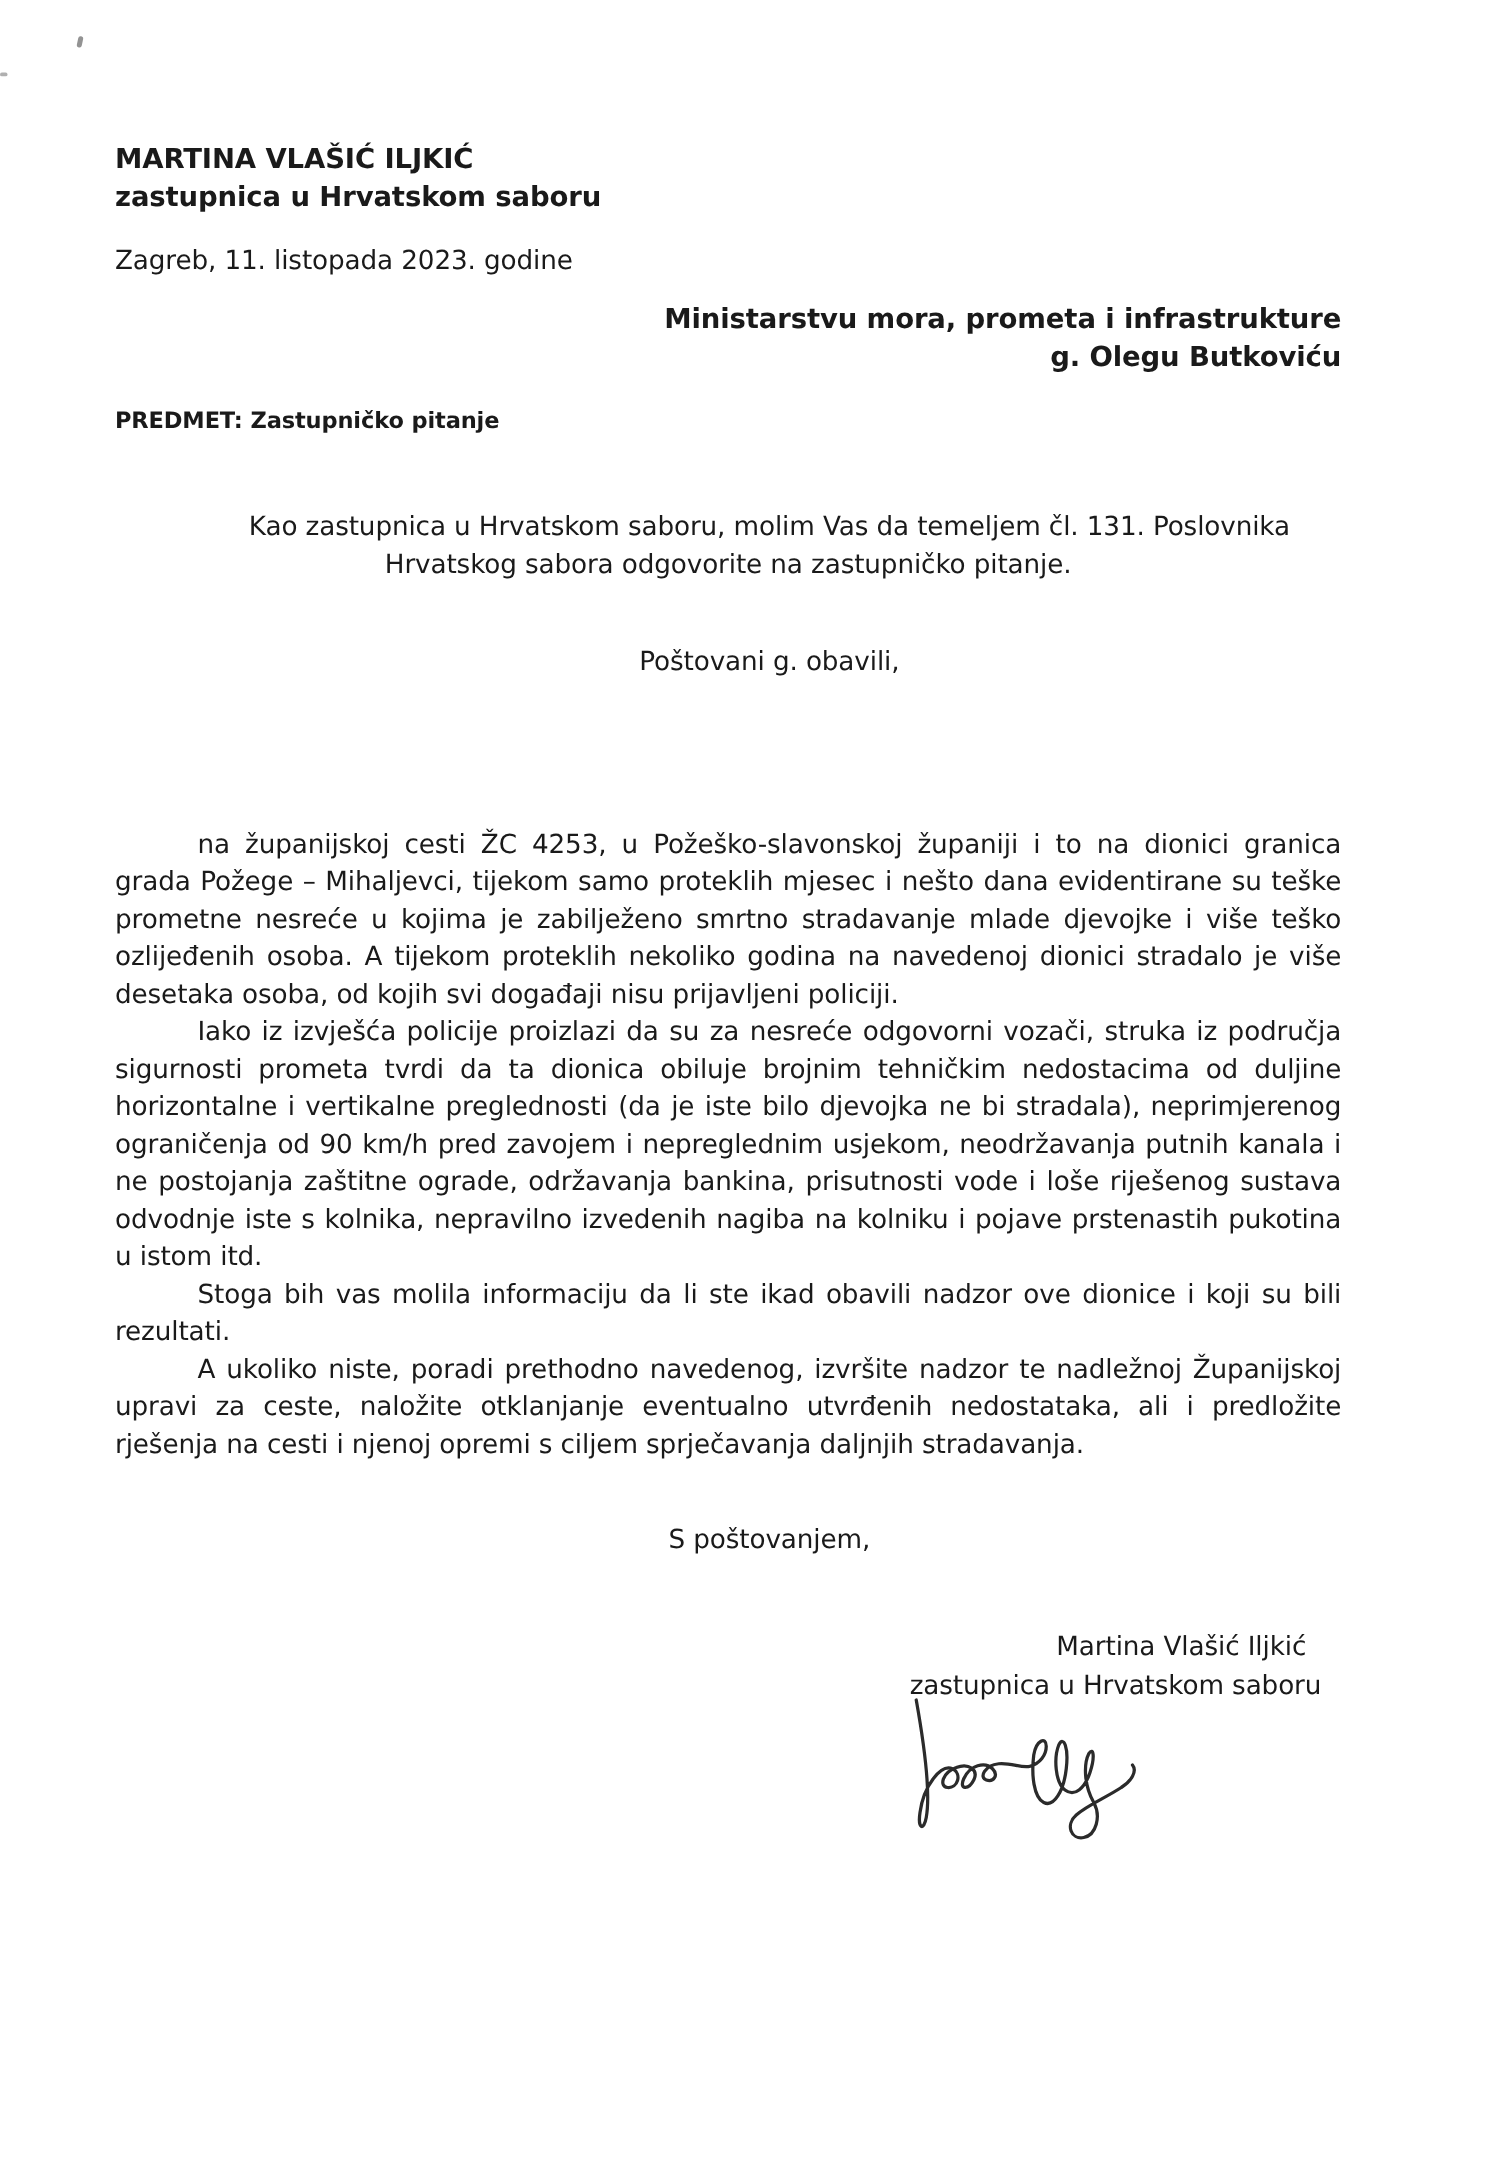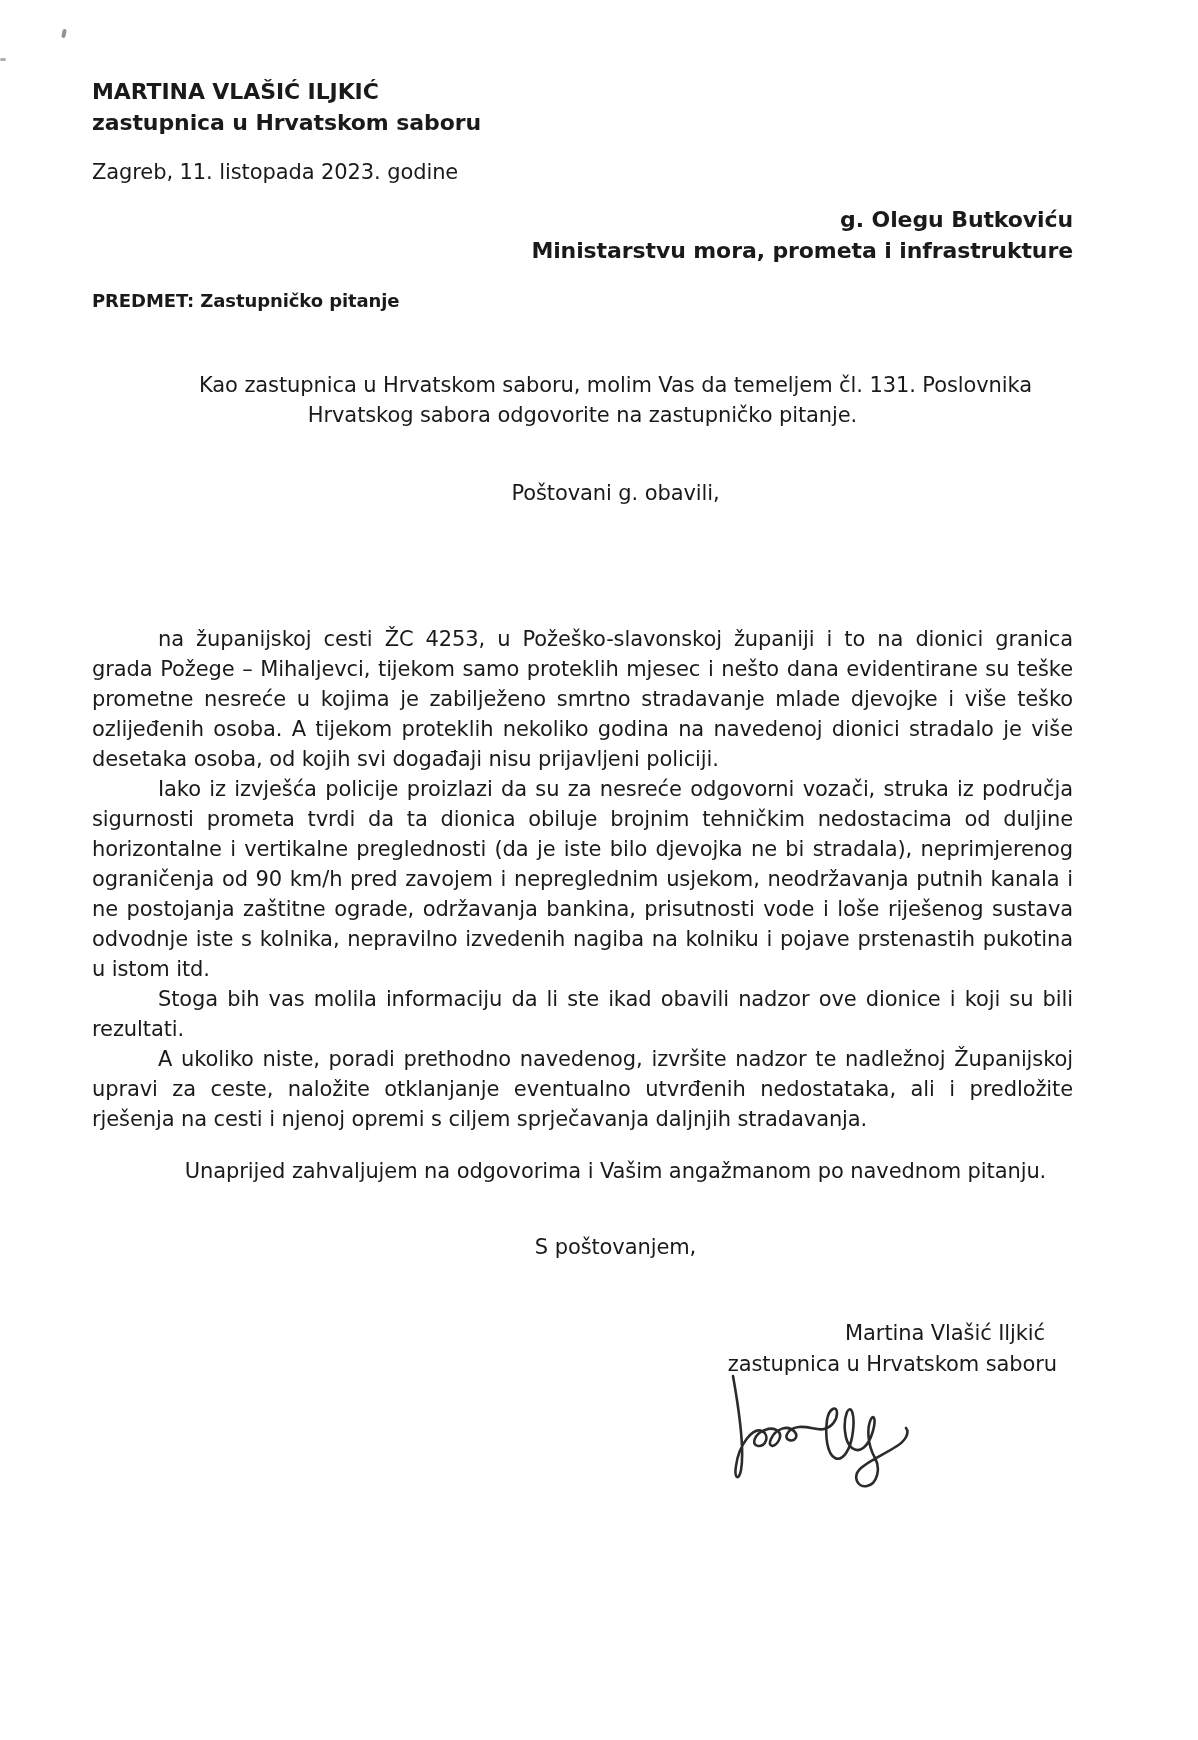--- a/index.html
+++ b/index.html
@@ -15,21 +15,21 @@
     font-family: "DejaVu Sans", "Liberation Sans", sans-serif;
     font-size: 21px;
     line-height: 30px;
     letter-spacing: -0.1px;
   }
   .content {
     position: absolute;
     left: 92px;
     top: 0;
     width: 981px;
-    padding-top: 76px;
+    padding-top: 112px;
   }
   p { margin: 0; text-align: center; }
 
   .sender-name,
   .sender-title {
     font-weight: 700;
     font-size: 22px;
     line-height: 31px;
   }
   .dateline { margin-top: 19px; }
@@ -88,38 +88,37 @@
 
   <div class="content">
 
     <header>
       <div class="sender-name">MARTINA VLAŠIĆ ILJKIĆ</div>
       <div class="sender-title">zastupnica u Hrvatskom saboru</div>
       <div class="dateline">Zagreb, 11. listopada 2023. godine</div>
     </header>
 
     <div class="addressee">
+      <div>Ministarstvu mora, prometa i infrastrukture</div>
       <div>g. Olegu Butkoviću</div>
-      <div>Ministarstvu mora, prometa i infrastrukture</div>
     </div>
 
     <div class="subject">PREDMET: Zastupničko pitanje</div>
 
     <p class="intro">Kao zastupnica u Hrvatskom saboru, molim Vas da temeljem čl. 131. Poslovnika Hrvatskog sabora odgovorite na zastupničko pitanje.</p>
 
     <p class="salutation">Poštovani g. obavili,</p>
 
     <div class="letter-body">
       <p class="body-par">na županijskoj cesti ŽC 4253, u Požeško-slavonskoj županiji i to na dionici granica grada Požege – Mihaljevci, tijekom samo proteklih mjesec i nešto dana evidentirane su teške prometne nesreće u kojima je zabilježeno smrtno stradavanje mlade djevojke i više teško ozlijeđenih osoba. A tijekom proteklih nekoliko godina na navedenoj dionici stradalo je više desetaka osoba, od kojih svi događaji nisu prijavljeni policiji.</p>
       <p class="body-par">Iako iz izvješća policije proizlazi da su za nesreće odgovorni vozači, struka iz područja sigurnosti prometa tvrdi da ta dionica obiluje brojnim tehničkim nedostacima od duljine horizontalne i vertikalne preglednosti (da je iste bilo djevojka ne bi stradala), neprimjerenog ograničenja od 90 km/h pred zavojem i nepreglednim usjekom, neodržavanja putnih kanala i ne postojanja zaštitne ograde, održavanja bankina, prisutnosti vode i loše riješenog sustava odvodnje iste s kolnika, nepravilno izvedenih nagiba na kolniku i pojave prstenastih pukotina u istom itd.</p>
       <p class="body-par">Stoga bih vas molila informaciju da li ste ikad obavili nadzor ove dionice i koji su bili rezultati.</p>
       <p class="body-par">A ukoliko niste, poradi prethodno navedenog, izvršite nadzor te nadležnoj Županijskoj upravi za ceste, naložite otklanjanje eventualno utvrđenih nedostataka, ali i predložite rješenja na cesti i njenoj opremi s ciljem sprječavanja daljnjih stradavanja.</p>
     </div>
 
-    <p class="thanks">Unaprijed zahvaljujem na odgovorima i Vašim angažmanom po navednom pitanju.</p>
 
     <p class="closing">S poštovanjem,</p>
 
     <div class="signature-block">
       <div class="signature-name">Martina Vlašić Iljkić</div>
       <div class="signature-title">zastupnica u Hrvatskom saboru</div>
       <svg class="signature-svg" viewBox="0 0 200 130" xmlns="http://www.w3.org/2000/svg" aria-hidden="true">
         <path d="M8,6 C13,34 20,78 16,100 C14,111 9,109 11,96 C14,74 28,57 37,61 C45,65 41,77 33,76 C26,75 29,64 40,60 C50,56 58,62 54,70 C50,78 42,78 46,69 C51,58 63,55 69,61 C74,66 70,72 64,70 C58,68 63,58 74,57 C84,56 93,61 99,59 C107,57 112,50 112,43 C112,35 104,38 102,50 C100,66 102,84 110,88 C118,92 126,79 128,61 C130,44 126,34 122,42 C118,52 119,72 127,78 C135,84 143,76 147,64 C151,52 150,43 146,49 C142,57 142,74 150,88 C156,99 152,114 142,116 C132,118 127,106 136,98 C145,90 160,84 172,76 C180,71 185,63 181,58" stroke="#2b2b2b" stroke-width="2.6" fill="none" stroke-linecap="round" stroke-linejoin="round"></path>
       </svg>
     </div>

